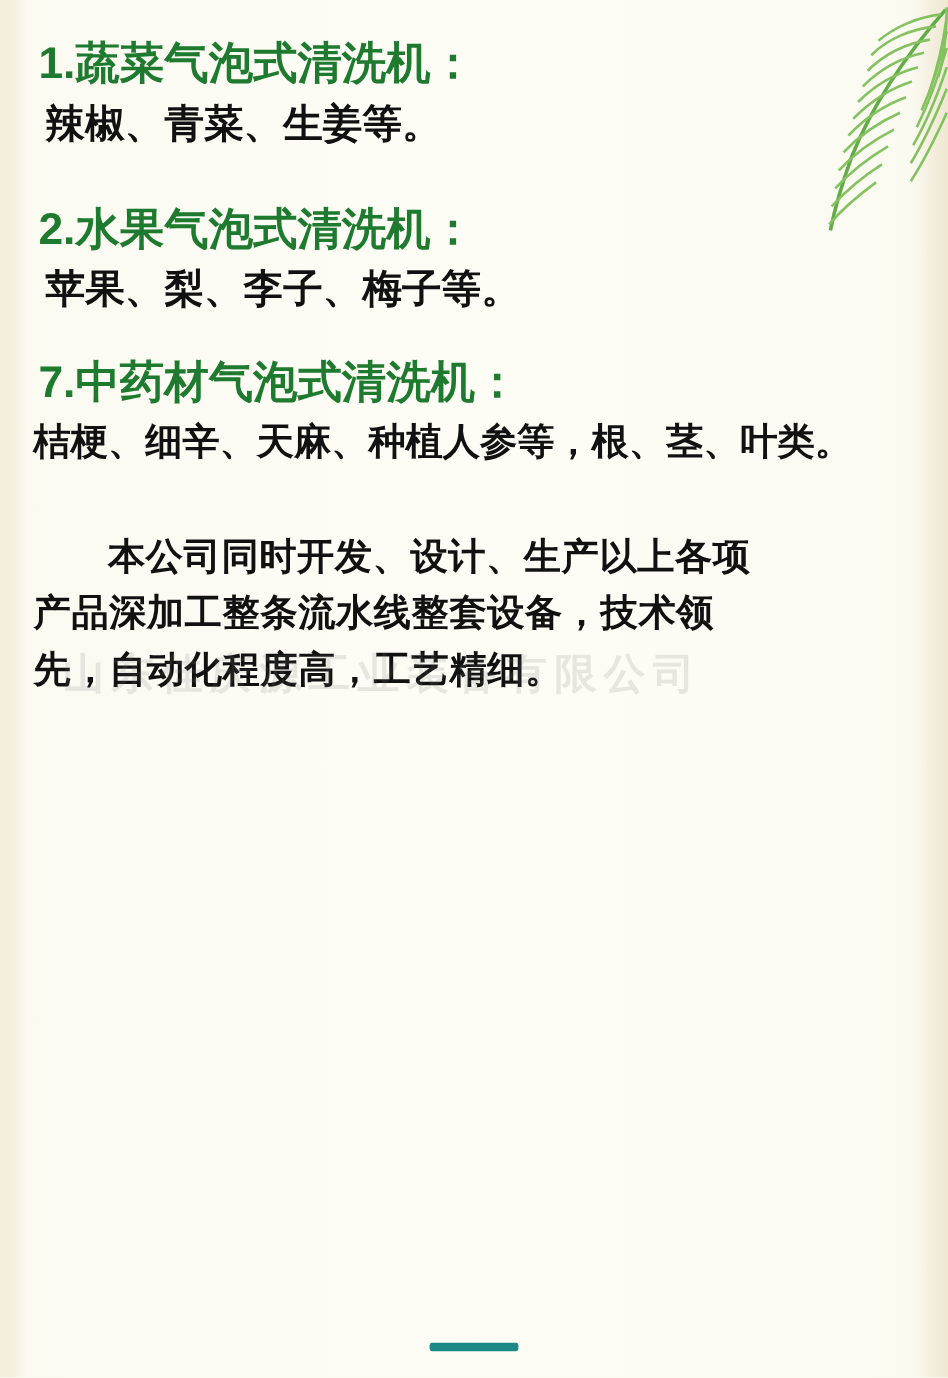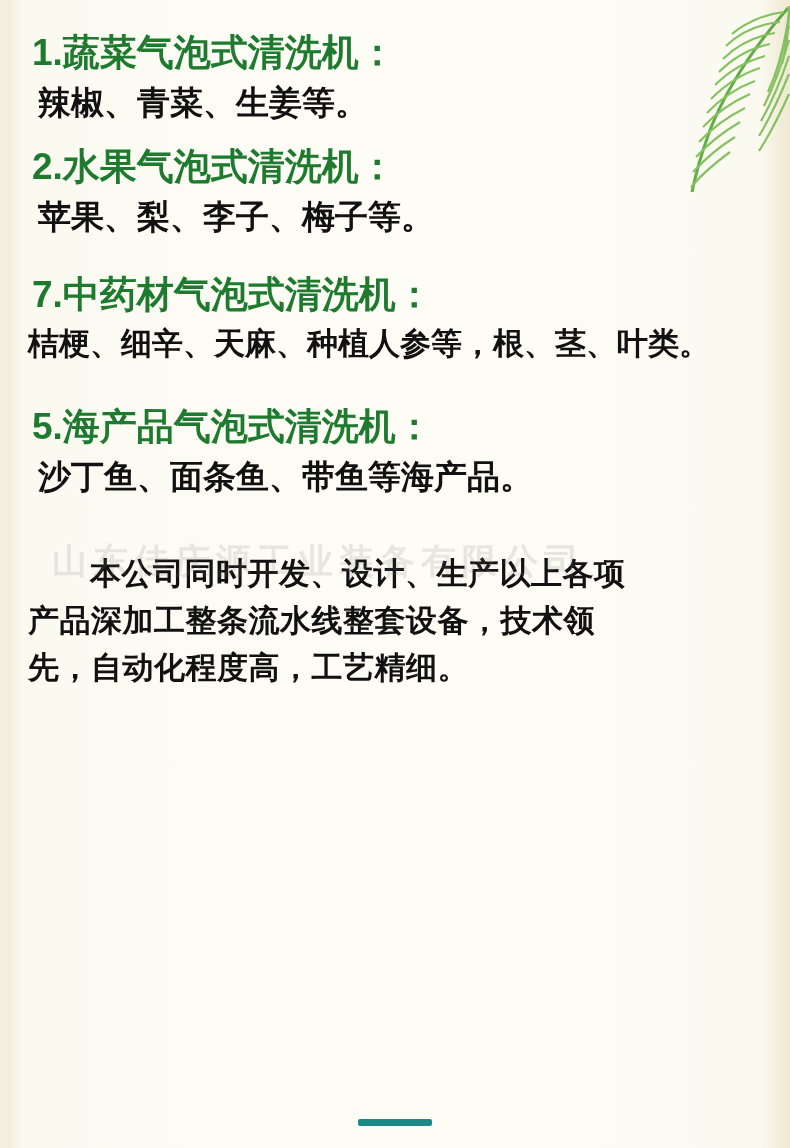--- a/index.html
+++ b/index.html
@@ -57,21 +57,21 @@
     margin: 0 0 0 16px;
     white-space: nowrap;
   }
   .sec-body.wide {
     font-size: 31px;
     margin-left: 6px;
   }
 
   
   .s1 { margin-top: 2px; }
-  .s2 { margin-top: 16px; }
+  .s2 { margin-top: 40px; }
   .s3 { margin-top: 30px; }
   .s4 { margin-top: 28px; }
   .s5 { margin-top: 36px; }
 
   .closing {
     color: #111111;
     font-weight: bold;
     font-size: 31px;
     line-height: 1.52;
     margin: 50px 6px 0 6px;
@@ -157,24 +157,20 @@
       <div class="sec-title">2.水果气泡式清洗机：</div>
       <div class="sec-body">苹果、梨、李子、梅子等。</div>
     </div>
 
     <div class="section s3">
       <div class="sec-title">7.中药材气泡式清洗机：</div>
       <div class="sec-body wide">桔梗、细辛、天麻、种植人参等，根、茎、叶类。</div>
     </div>
 
 
-    <div class="section s5">
-      <div class="sec-title">5.海产品气泡式清洗机：</div>
-      <div class="sec-body">沙丁鱼、面条鱼、带鱼等海产品。</div>
-    </div>
 
     <div class="closing">本公司同时开发、设计、生产以上各项产品深加工整条流水线整套设备，技术领先，自动化程度高，工艺精细。</div>
 
   </div>
 
   <div class="watermark">山东佳庆源工业装备有限公司</div>
 
   <div class="bottom-bar"></div>
 
 </div>

